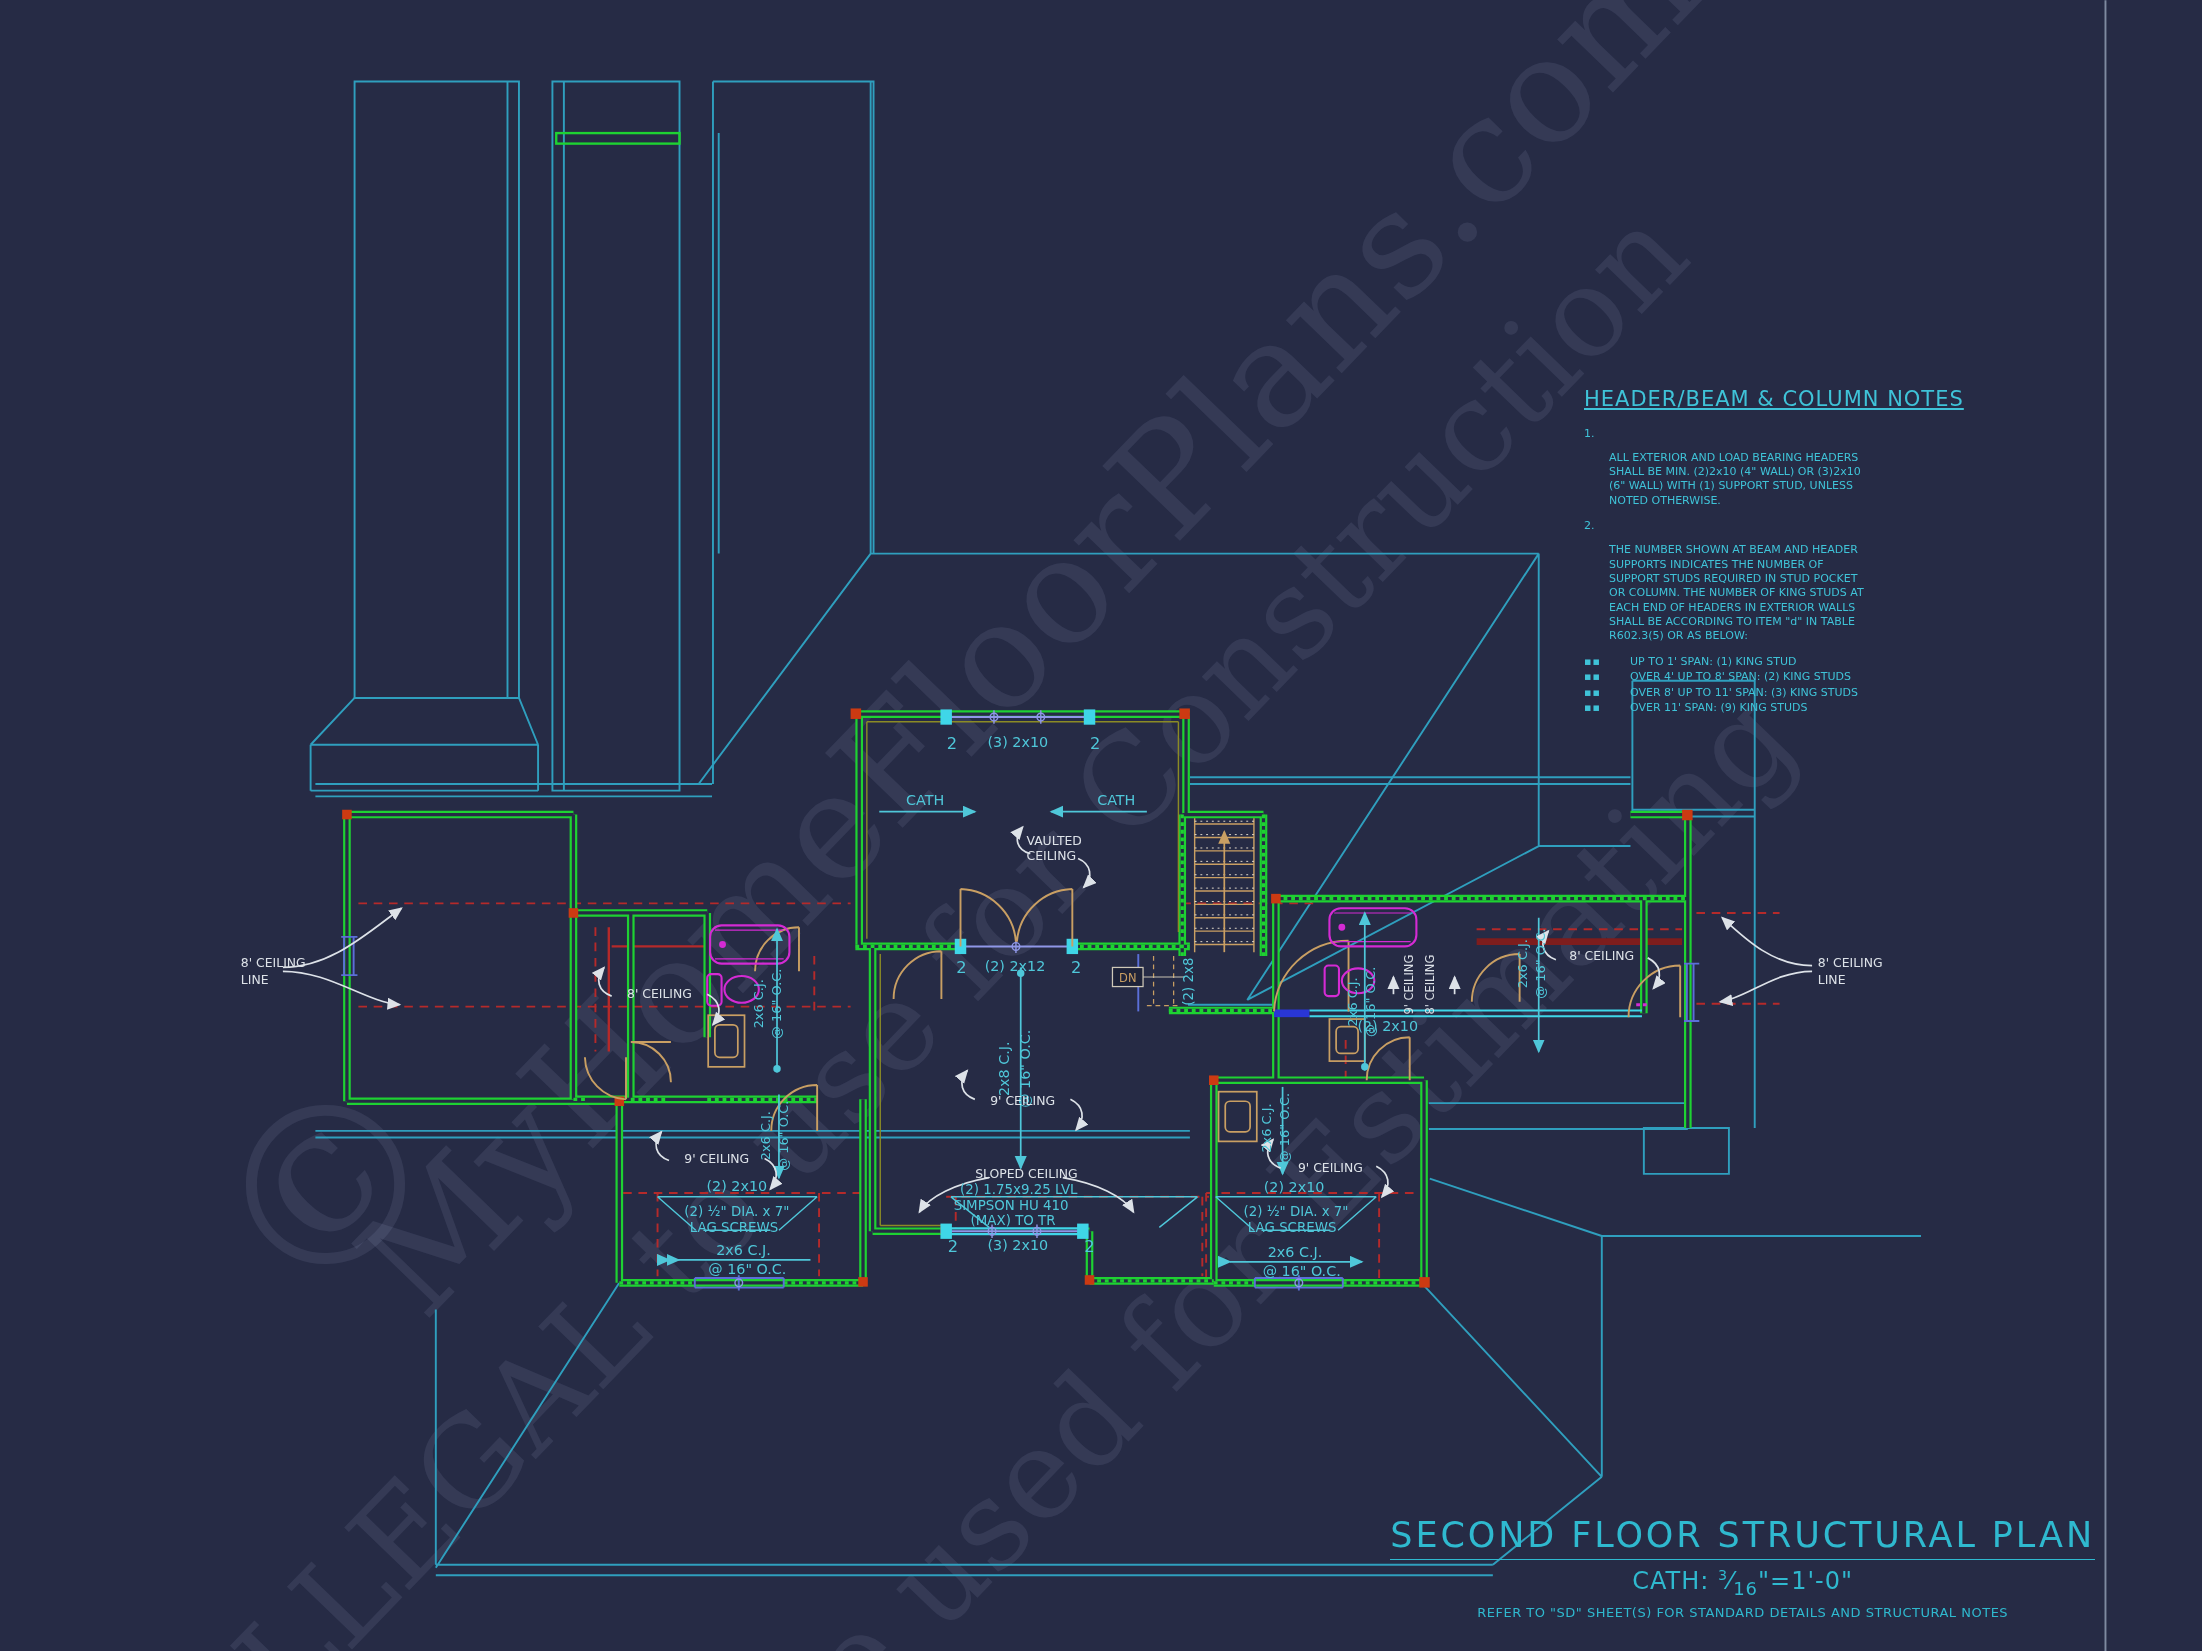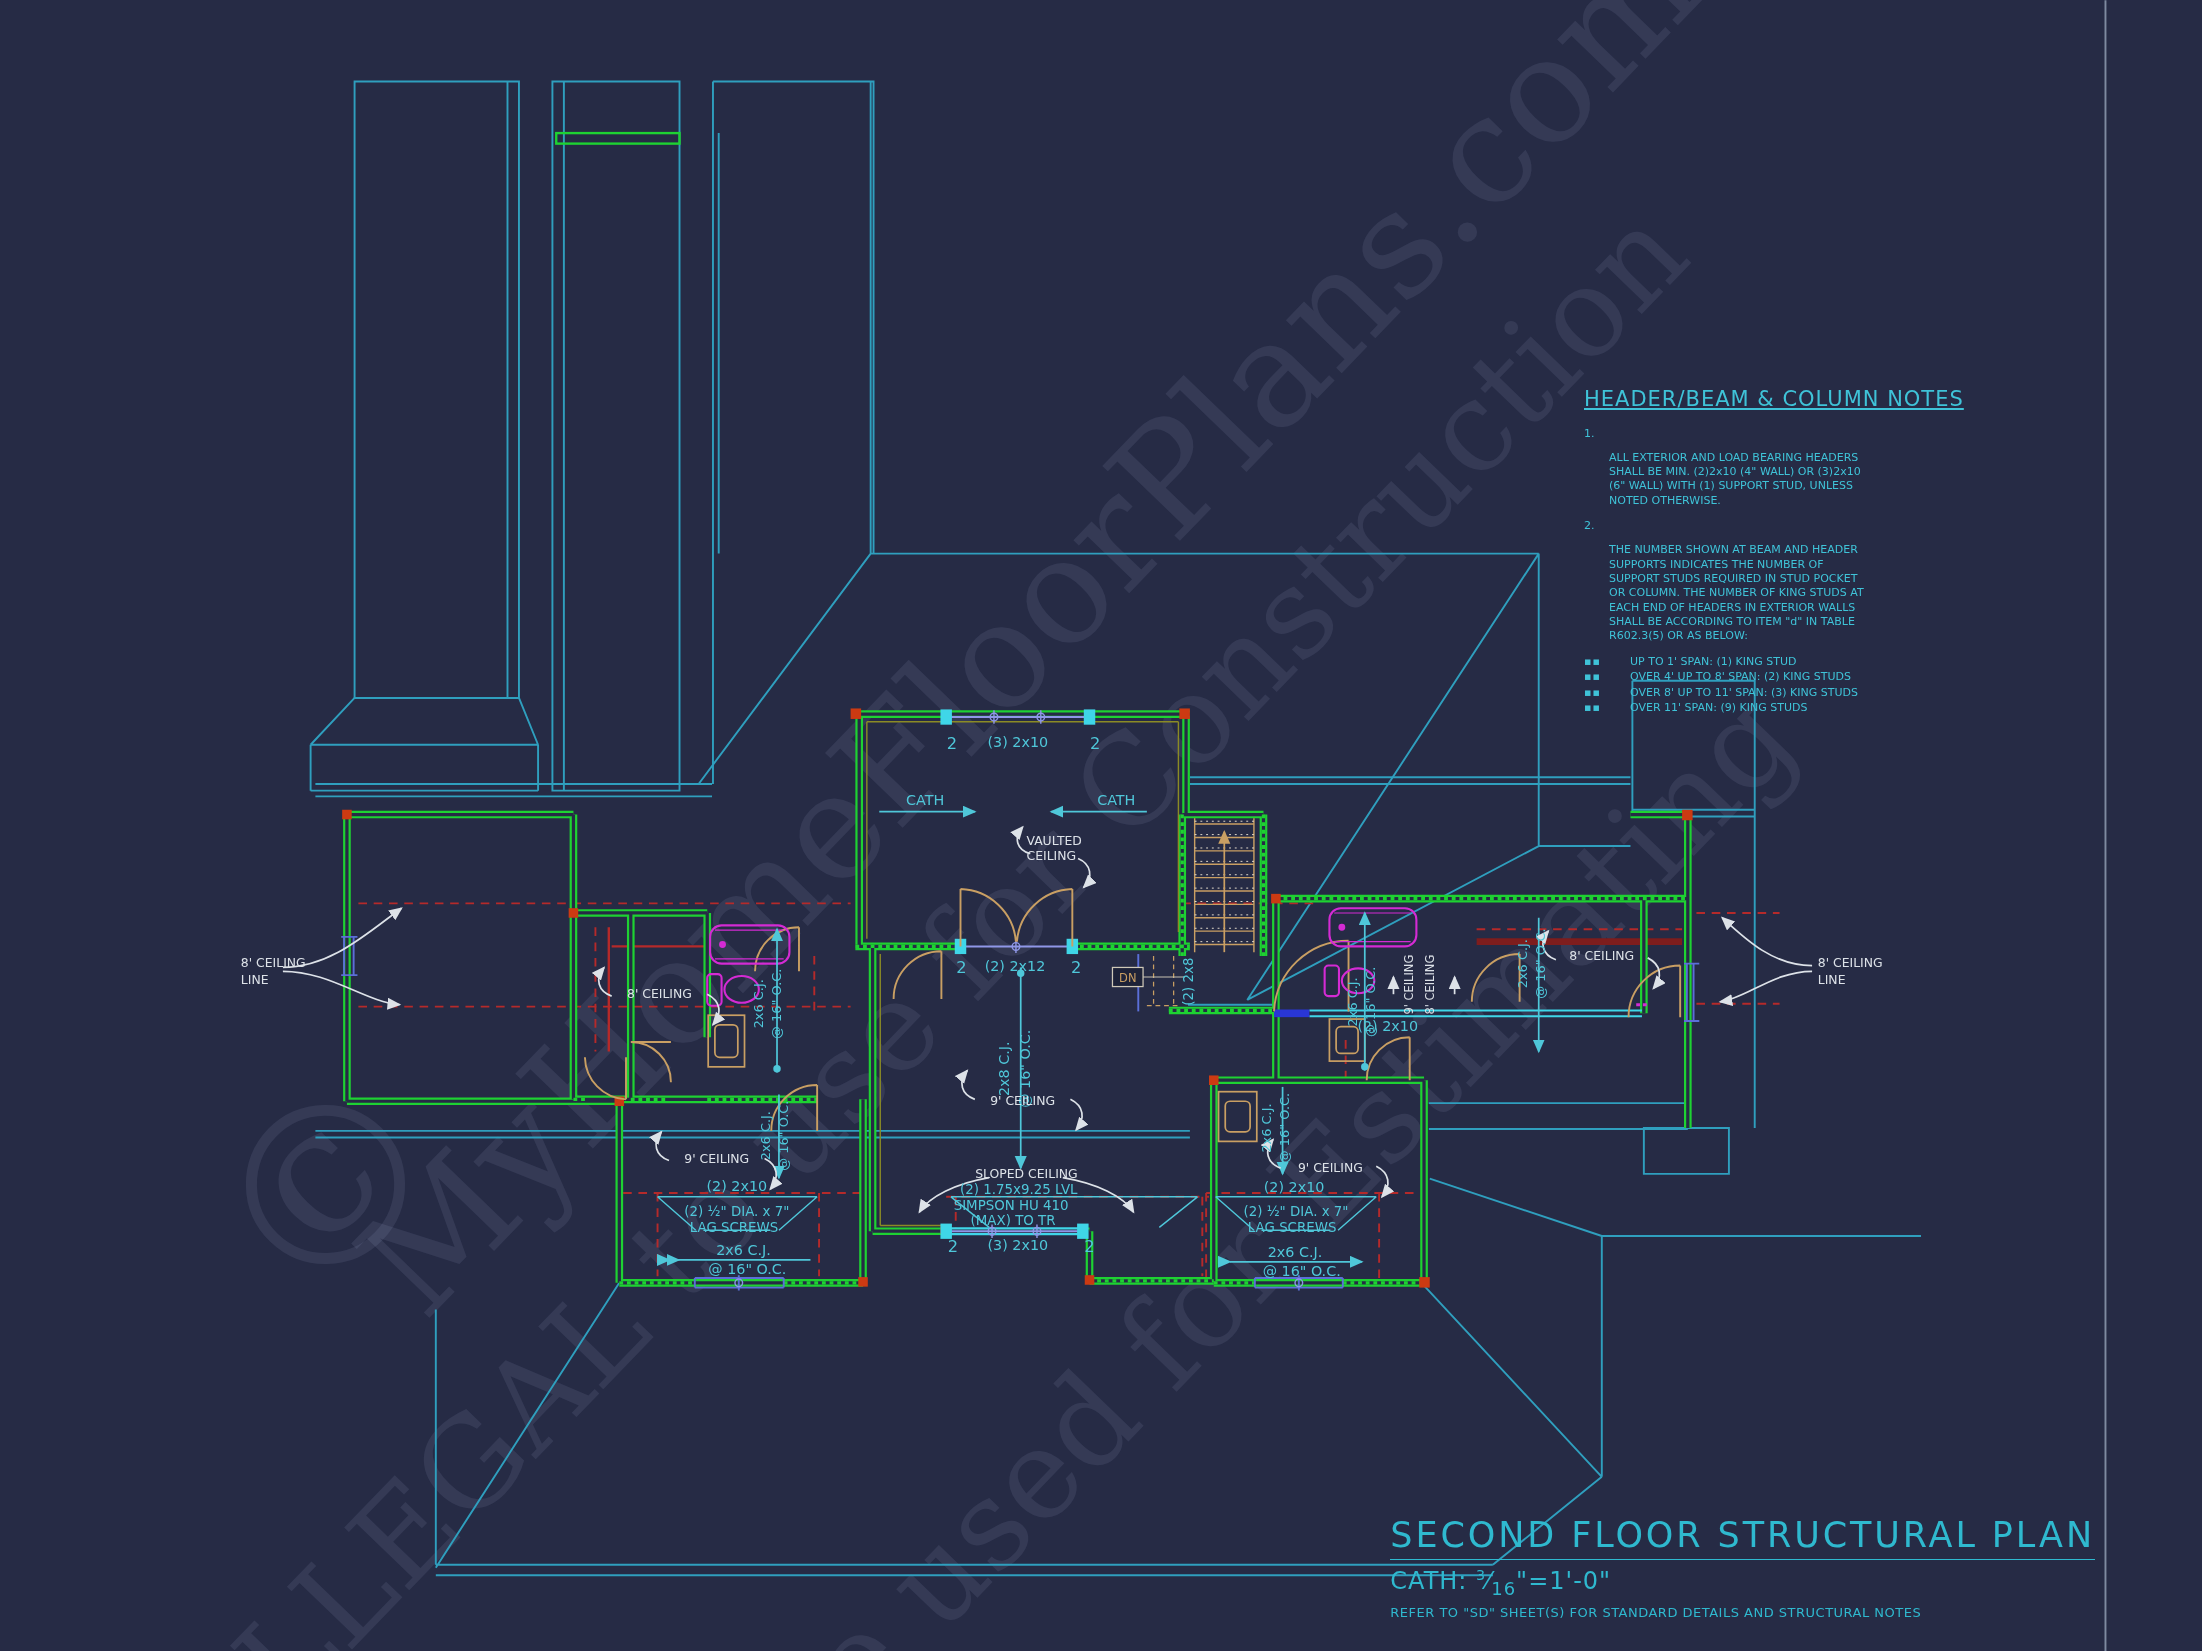--- a/index.html
+++ b/index.html
@@ -9,21 +9,21 @@
   .wm{position:absolute;color:rgba(187,196,233,0.10);font-family:"DejaVu Serif","Liberation Serif",serif;
       white-space:nowrap;transform-origin:left bottom;pointer-events:none;}
   #notes{position:absolute;left:1584px;top:386px;width:292px;color:#3fc3d8;font-size:11px;line-height:1.3;}
   #notes .hd{font-size:21px;letter-spacing:1px;text-decoration:underline;margin-bottom:13.4px;white-space:nowrap;}
   .nitem{display:flex;margin-bottom:11.5px;}
   .nno{width:25px;flex:0 0 25px;}
   .nbody{flex:1;margin-top:24px;}
   .brow{display:flex;margin:1px 0 1px 0;}
   .bmark{width:25px;flex:0 0 25px;letter-spacing:1px;}
   .bind{width:21px;flex:0 0 21px;}
-  #titleblock{position:absolute;right:107px;top:1515px;text-align:left;color:#2fb9cf;}
+  #titleblock{position:absolute;right:107px;top:1515px;text-align:center;color:#2fb9cf;}
   #tb-title{font-size:35px;letter-spacing:2.9px;border-bottom:1.9px solid #2fb9cf;padding-bottom:3.8px;white-space:nowrap;}
   #tb-scale{font-size:24px;margin-top:7.6px;letter-spacing:1px;}
   #tb-scale sup{font-size:14.3px;} #tb-scale sub{font-size:18px;}
   #tb-note{font-size:13px;margin-top:5.7px;letter-spacing:0.5px;}
 </style>
 </head>
 <body>
 
 <div id="sheet">
 

